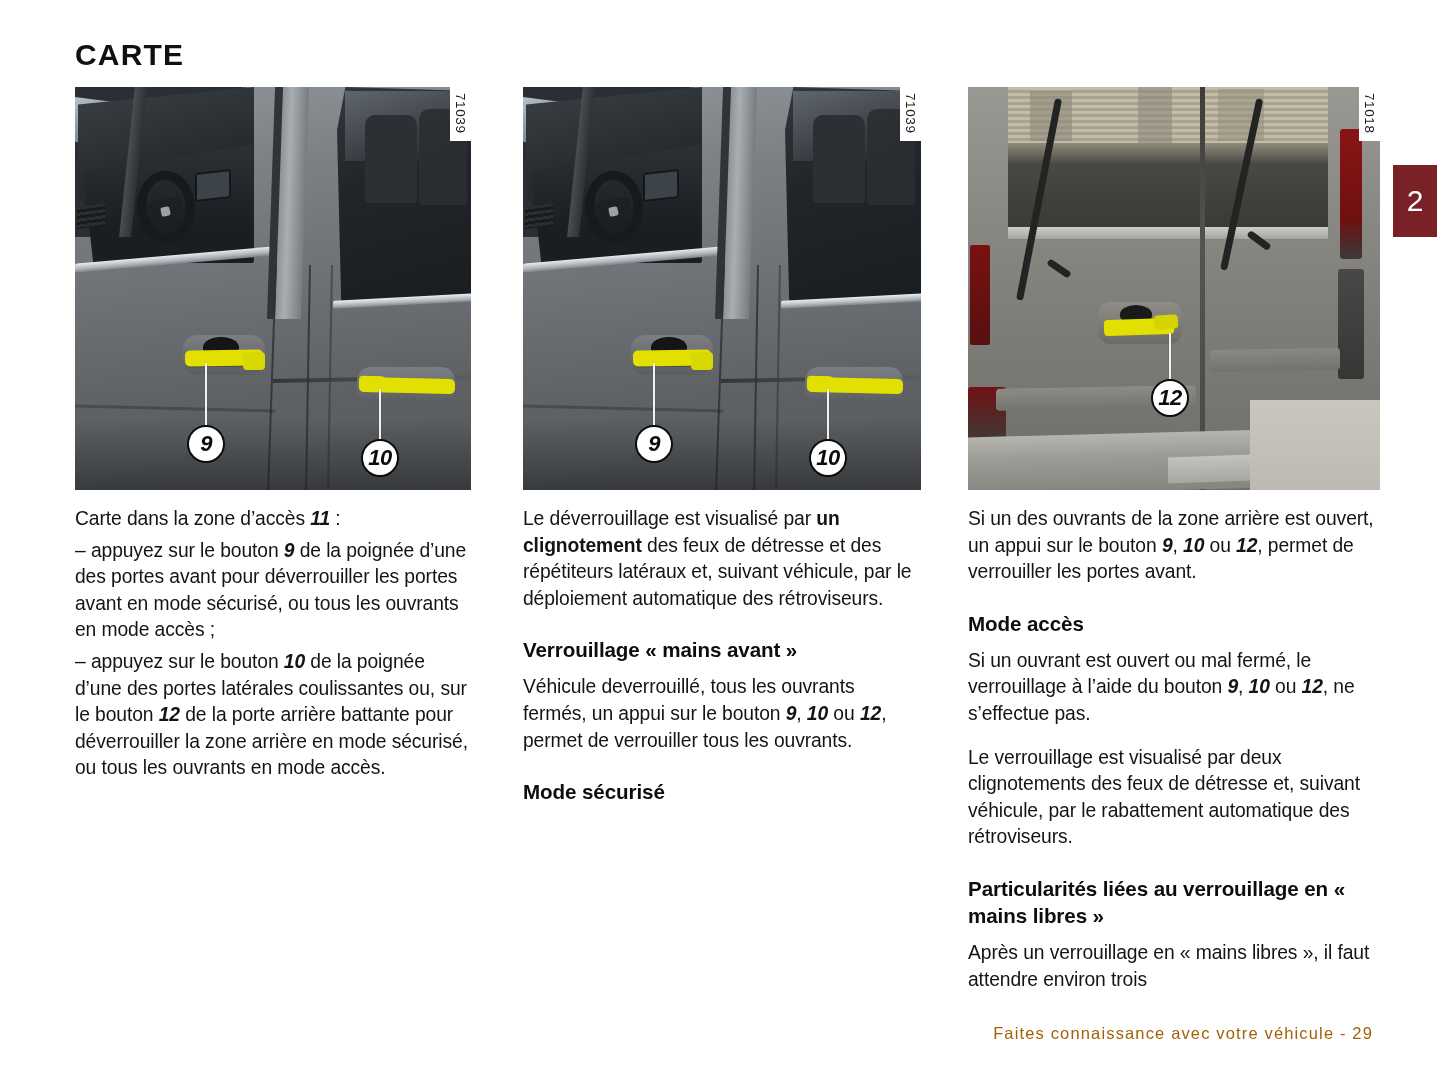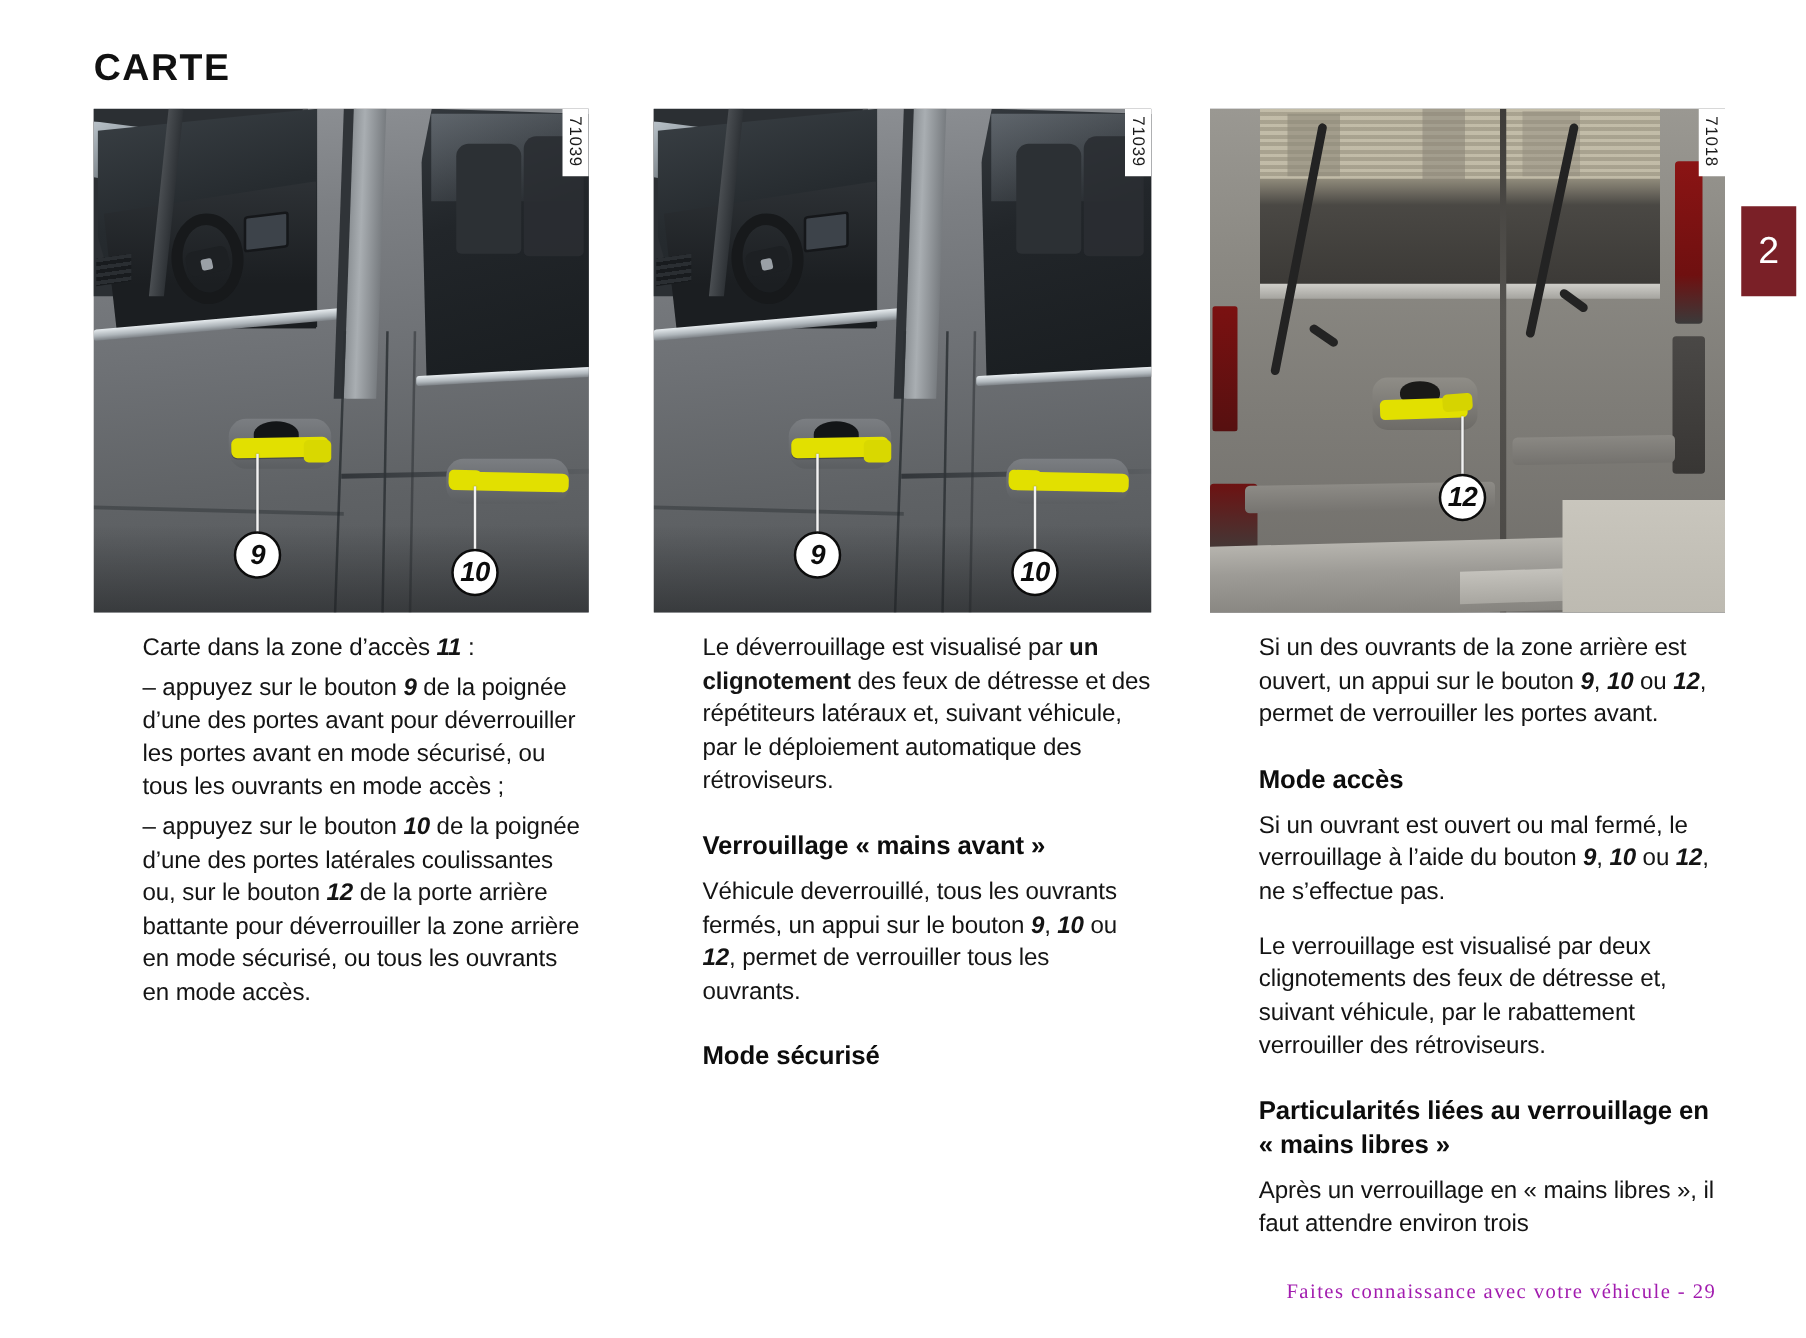--- a/index.html
+++ b/index.html
@@ -351,21 +351,21 @@
     border-radius: 50%;
     background: #ffffff;
     border: 2px solid #0c0c0c;
     display: flex; align-items: center; justify-content: center;
     font-size: 22px; font-weight: bold; font-style: italic;
     color: #0c0c0c;
     letter-spacing: -0.5px;
   }
 
   
-  .col-text { margin-top: 16px; margin-left: 39px; }
+  .col-text { margin-top: 16px; }
   p.body {
     font-size: 19.3px;
     line-height: 26.6px;
     margin-bottom: 17px;
     color: #141414;
     letter-spacing: -0.1px;
   }
   p.body.tight { margin-bottom: 5px; }
   h2.sub {
     font-size: 20.6px;
@@ -379,22 +379,21 @@
   .num { font-weight: bold; font-style: italic; }
   .bold { font-weight: bold; }
   .dashpara { text-indent: 0; }
 
   
   .footer {
     position: absolute;
     right: 72px; bottom: 27px;
     font-size: 16.5px;
     letter-spacing: 1.15px;
-    color: #a21caf;
-    font-family: Liberation Serif, serif;
+    color: #a16207;
   }
 </style>
 </head>
 <body>
 
 <div class="page">
 
   <div class="page-title">CARTE</div>
 
   <div class="chapter-tab">
@@ -570,21 +569,21 @@
         </div>
       </div>
       <div class="fig-ref">71018</div>
     </div>
 
     <div class="col-text">
       <p class="body">Si un des ouvrants de la zone arrière est ouvert, un appui sur le bouton <span class="num">9</span>, <span class="num">10</span> ou <span class="num">12</span>, permet de verrouiller les portes avant.</p>
 
       <h2 class="sub">Mode accès</h2>
       <p class="body">Si un ouvrant est ouvert ou mal fermé, le verrouillage à l’aide du bouton <span class="num">9</span>, <span class="num">10</span> ou <span class="num">12</span>, ne s’effectue pas.</p>
-      <p class="body">Le verrouillage est visualisé par deux clignotements des feux de détresse et, suivant véhicule, par le rabattement verrouiller des rétroviseurs.</p>
+      <p class="body">Le verrouillage est visualisé par deux clignotements des feux de détresse et, suivant véhicule, par le rabattement automatique des rétroviseurs.</p>
 
       <h2 class="sub">Particularités liées au verrouillage en « mains libres »</h2>
       <p class="body">Après un verrouillage en « mains libres », il faut attendre environ trois</p>
     </div>
   </div>
 
   <div class="footer">Faites connaissance avec votre véhicule - 29</div>
 
 </div>
 

